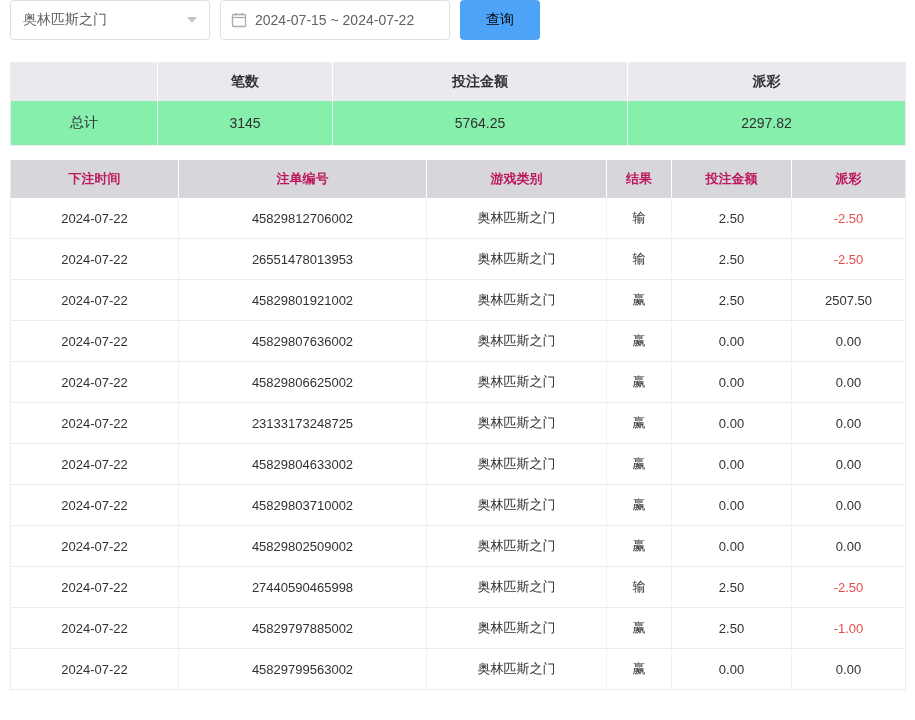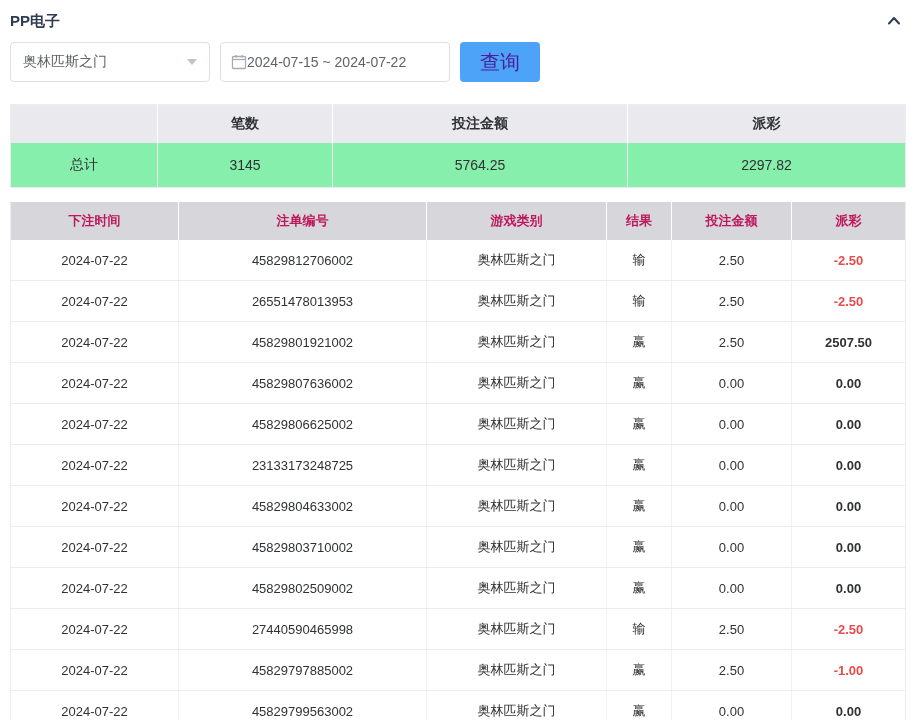--- a/index.html
+++ b/index.html
@@ -28,41 +28,41 @@
     padding: 0 12px; font-size: 14px; color: #606266; cursor: pointer; background:#fff;
   }
   .caret-down {
     width: 0; height: 0;
     border-left: 5px solid transparent; border-right: 5px solid transparent;
     border-top: 6px solid #c0c4cc;
   }
   .date-box {
     margin-left: 10px; width: 230px; height: 40px; box-sizing: border-box;
     border: 1px solid #dcdfe6; border-radius: 4px;
-    display: flex; align-items: center; 
+    display: flex; align-items: center; gap: 8px;
     padding: 8px 10px; font-size: 14px; color: #606266; cursor: pointer; background:#fff;
   }
   .btn-group { margin-left: 8px; display: flex; }
   .btn-group button {
     width: 80px; height: 40px; box-sizing: border-box;
     background: #fff; border: 1px solid #e4e7ed;
     font-family: "Liberation Sans", sans-serif;
     font-size: 14px; color: #c0c4cc; cursor: pointer;
   }
   .btn-group button + button { border-left: none; }
   .btn-group button:first-child { border-radius: 4px 0 0 4px; }
   .btn-group button.active {
     border: 1px solid var(--accent, #4da3f7);
     color: var(--accent, #4da3f7);
     border-radius: 0 4px 4px 0;
   }
   .query-btn {
     margin-left: 10px; width: 80px; height: 40px;
-    background: var(--accent, #4da3f7); color: #4c1d95;
-    border: none; border-radius: 4px; font-size: 20px; cursor: pointer;
+    background: var(--accent, #4da3f7); color: #000000;
+    border: none; border-radius: 4px; font-size: 14px; cursor: pointer;
     font-family: "Liberation Sans", sans-serif;
   }
 
   
   table { border-collapse: collapse; table-layout: fixed; width: 895px; }
   th, td { text-align: center; overflow: hidden; white-space: nowrap; }
 
   .summary-table { font-size: 14px; border: 1px solid #ececf0; }
   .summary-table th {
     background: var(--summary-header-bg, #e9e9ee);
@@ -79,36 +79,28 @@
   .bet-table { margin-top: 14px; font-size: 13px; border: 1px solid #ececf0; border-top: none; }
   .bet-table th {
     background: var(--header-bg, #d6d6db); color: #be185d;
     height: 36px; font-weight: 600; border-right: 1px solid #fff;
   }
   .bet-table th:last-child { border-right: none; }
   .bet-table td {
     height: 38px; border-bottom: 1px solid #ececf0;
     border-right: 1px solid #f2f2f5; color: #303133;
   }
-  .bet-table td:last-child { border-right: none; font-weight: bold; }
+  .bet-table td:last-child { border-right: none; }
   .bet-table td.neg { color: var(--negative, #e64c4c); }
 </style>
 </head>
 <body>
 
 <div class="page">
 
-  <div class="header-row">
-    <span class="page-title">PP电子</span>
-    <button class="chevron-btn">
-      <svg width="18" height="18" viewBox="0 0 18 18">
-        <polyline points="4,11.5 9,6 14,11.5" fill="none" stroke="#303a52" stroke-width="2" stroke-linecap="round" stroke-linejoin="round"></polyline>
-      </svg>
-    </button>
-  </div>
 
   <div class="filter-row">
     <div class="select-box">
       <span>奥林匹斯之门</span>
       <span class="caret-down"></span>
     </div>
 
     <div class="date-box">
       <span style="line-height:0;">
         <svg width="16" height="16" viewBox="0 0 16 16">

